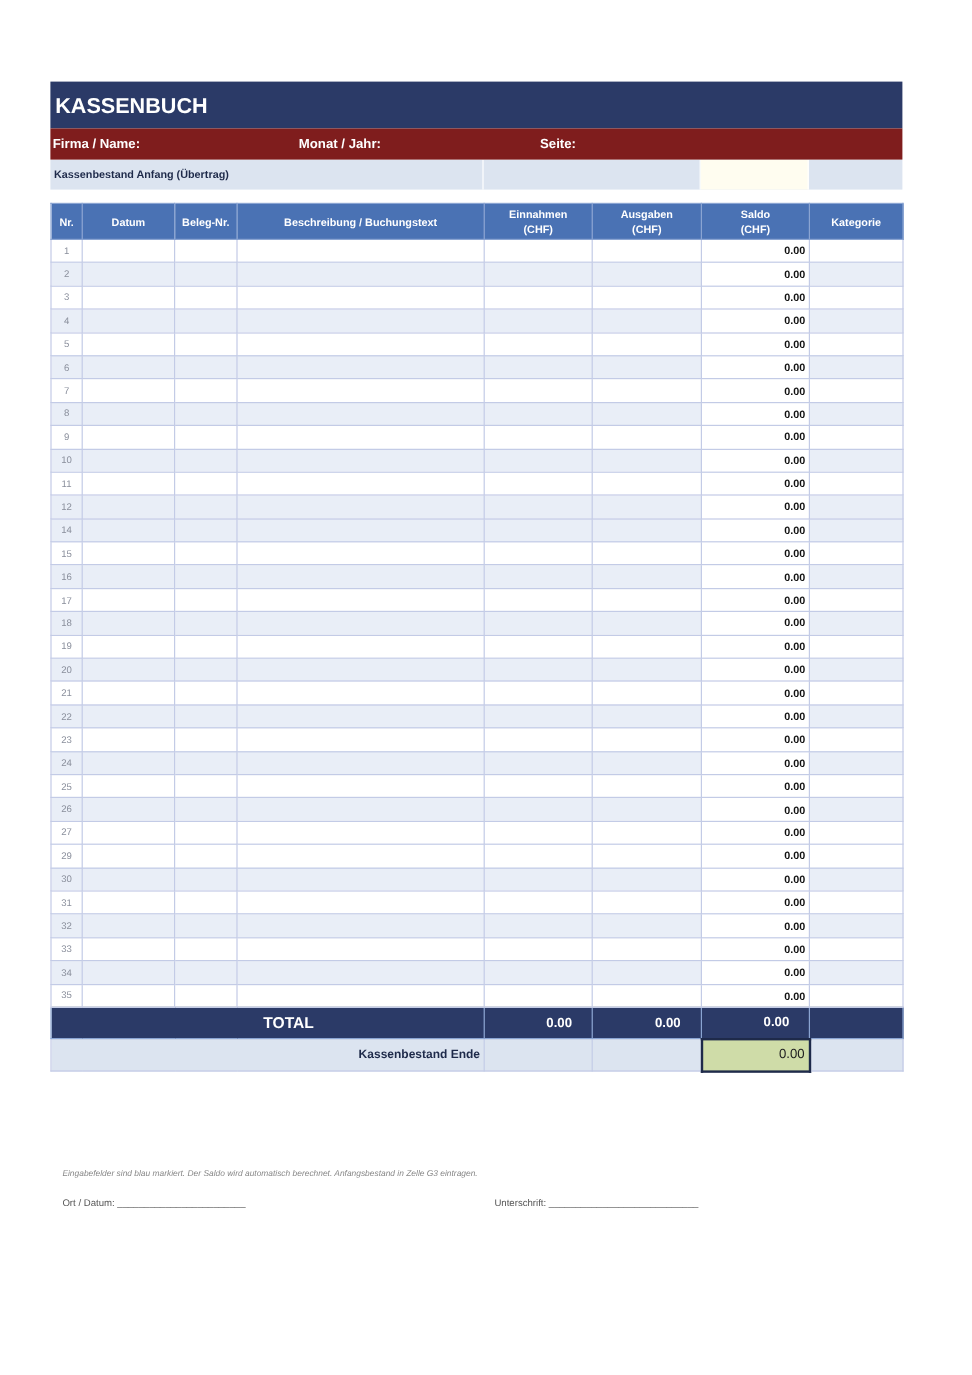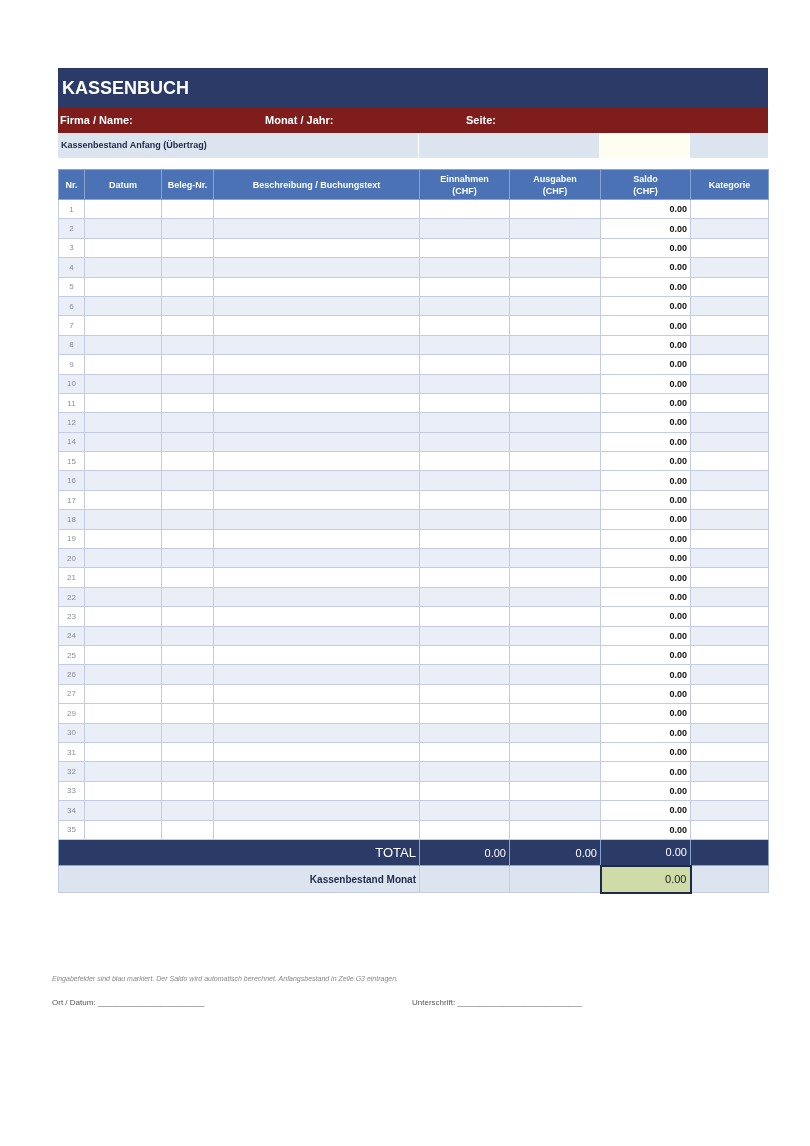--- a/index.html
+++ b/index.html
@@ -1,30 +1,30 @@
 <!DOCTYPE html>
 <html><head>
 <meta charset="utf-8">
 <style>
   html,body{margin:0;padding:0;background:#ffffff;}
   body{width:810px;height:1146px;position:relative;font-family:"Liberation Sans",sans-serif;overflow:hidden;}
-  .sheet{position:absolute;left:58px;top:68px;width:710px;}
+  .sheet{position:absolute;left:42px;top:68px;width:710px;}
   .title-bar{height:39px;background:#2b3a67;color:#fff;font-weight:bold;font-size:18px;line-height:40px;padding-left:4px;box-sizing:border-box;}
   .info-bar{height:26px;background:#7f1d1d;color:#fff;font-weight:bold;font-size:11px;position:relative;}
   .info-bar span{position:absolute;top:0;line-height:26px;}
   .anfang-row{height:25px;display:flex;background:#dce4f0;font-size:9px;color:#1e2a4a;justify-content:space-between;}
   .anfang-row div{box-sizing:border-box;border-right:1px solid #ffffff;height:25px;line-height:25px;}
   table{border-collapse:collapse;table-layout:fixed;width:710px;margin-top:11px;}
   th{background:#4a72b4;color:#fff;font-size:9px;font-weight:bold;height:29px;padding:0;border:1px solid #8aa4d2;line-height:12px;text-align:center;}
   td{height:18.4px;padding:0;border:1px solid #c3cbe6;font-size:9px;}
   tr.odd td{background:#ffffff;}
   tr.even td{background:#e9eef7;}
   td.nr{color:#8a8f9c;font-size:8px;text-align:center;}
   td.saldo{background:#ffffff !important;text-align:right;font-weight:bold;color:#111;padding-right:3px;}
-  tr.total td{background:#2b3a67;color:#fff;font-weight:normal;font-size:11px;height:25px;text-align:right;padding-right:3px;border:1px solid #8aa4d2;padding-left:38px;}
+  tr.total td{background:#2b3a67;color:#fff;font-weight:bold;font-size:11px;height:25px;text-align:center;padding-right:3px;border:1px solid #8aa4d2;padding-left:38px;}
   tr.total td.total-label{font-size:13px;}
   tr.ende td{background:#dce4f0;height:25px;border:1px solid #c3cbe6;font-size:10px;}
   tr.ende td.ende-label{text-align:right;font-weight:bold;color:#1e2a4a;padding-right:3px;}
   tr.ende td.ende-value{background:#cfdca8;border:2px solid #1e2a4a;text-align:right;padding-right:3px;font-size:11px;color:#222;}
   .footer-sign{position:absolute;top:998px;font-size:8px;color:#555;}
   .footer-note{position:absolute;left:52px;top:975px;font-size:7px;color:#888;font-style:italic;}
 </style>
 </head>
 <body>
 
@@ -401,21 +401,21 @@
       </tbody>
     <tfoot>
       <tr class="total">
         <td colspan="4" class="total-label">TOTAL</td>
         <td>0.00</td>
         <td>0.00</td>
         <td>0.00</td>
         <td></td>
       </tr>
       <tr class="ende">
-        <td colspan="4" class="ende-label">Kassenbestand Monat</td>
+        <td colspan="4" class="ende-label">Kassenbestand Ende</td>
         <td></td>
         <td></td>
         <td class="ende-value">0.00</td>
         <td></td>
       </tr>
     </tfoot>
   </table>
 </div>
 
 <div class="footer-sign" style="left:52px;">Ort / Datum:  ________________________</div>

